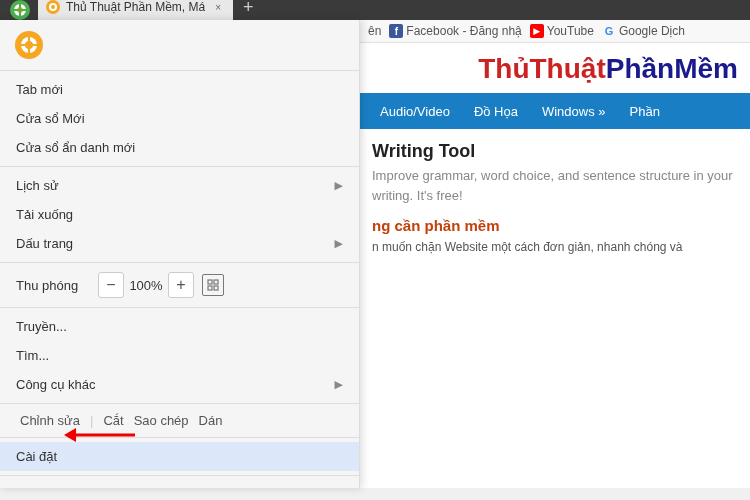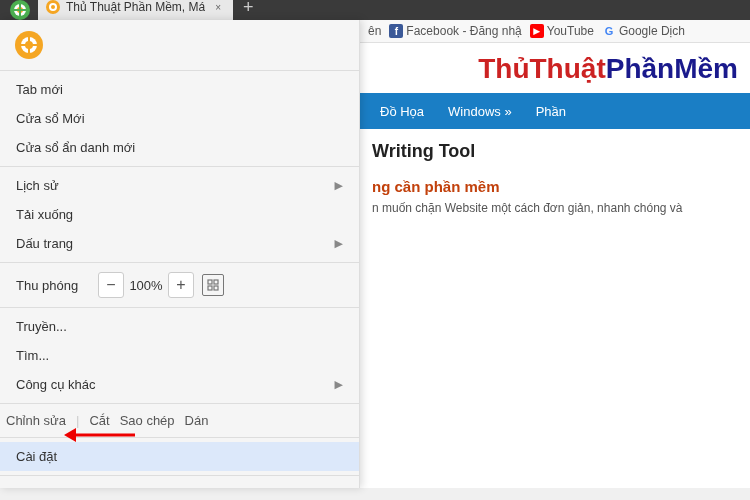--- a/index.html
+++ b/index.html
@@ -191,21 +191,21 @@
       border: 1.5px solid #777;
       border-radius: 2px;
       margin-left: 6px;
       cursor: pointer;
       display: flex;
       align-items: center;
       justify-content: center;
     }
 
     .menu-actions-row {
-      padding: 5px 6px;
+      padding: 5px 20px;
       display: flex;
       align-items: center;
       gap: 10px;
       font-size: 13px;
     }
 
     .action-label {
       color: #555;
       cursor: pointer;
     }
@@ -519,28 +519,30 @@
       </div>
     </div>
 
     <div class="webpage-content">
 
       <div class="site-title">
         <span class="thu">Thủ</span><span class="thuat">Thuật</span><span class="phan">Phần</span><span class="mem">Mềm</span>
       </div>
 
       <div class="nav-bar">
+        <div class="nav-item">Audio/Video</div>
         <div class="nav-item">Đồ Họa</div>
         <div class="nav-item">Windows »</div>
         <div class="nav-item">Phần</div>
       </div>
 
       <div class="webpage-ad-area">
         <div class="writing-tool-box">
           <div class="writing-tool-title">Writing Tool</div>
+          <div class="writing-tool-desc">Improve grammar, word choice, and sentence structure in your writing. It's free!</div>
         </div>
       </div>
 
       <div class="webpage-bottom">
         <div class="webpage-bottom-text">
           <span>ng cần phần mềm</span>
         </div>
         <div class="webpage-footer-text">n muốn chặn Website một cách đơn giản, nhanh chóng và</div>
       </div>
 

